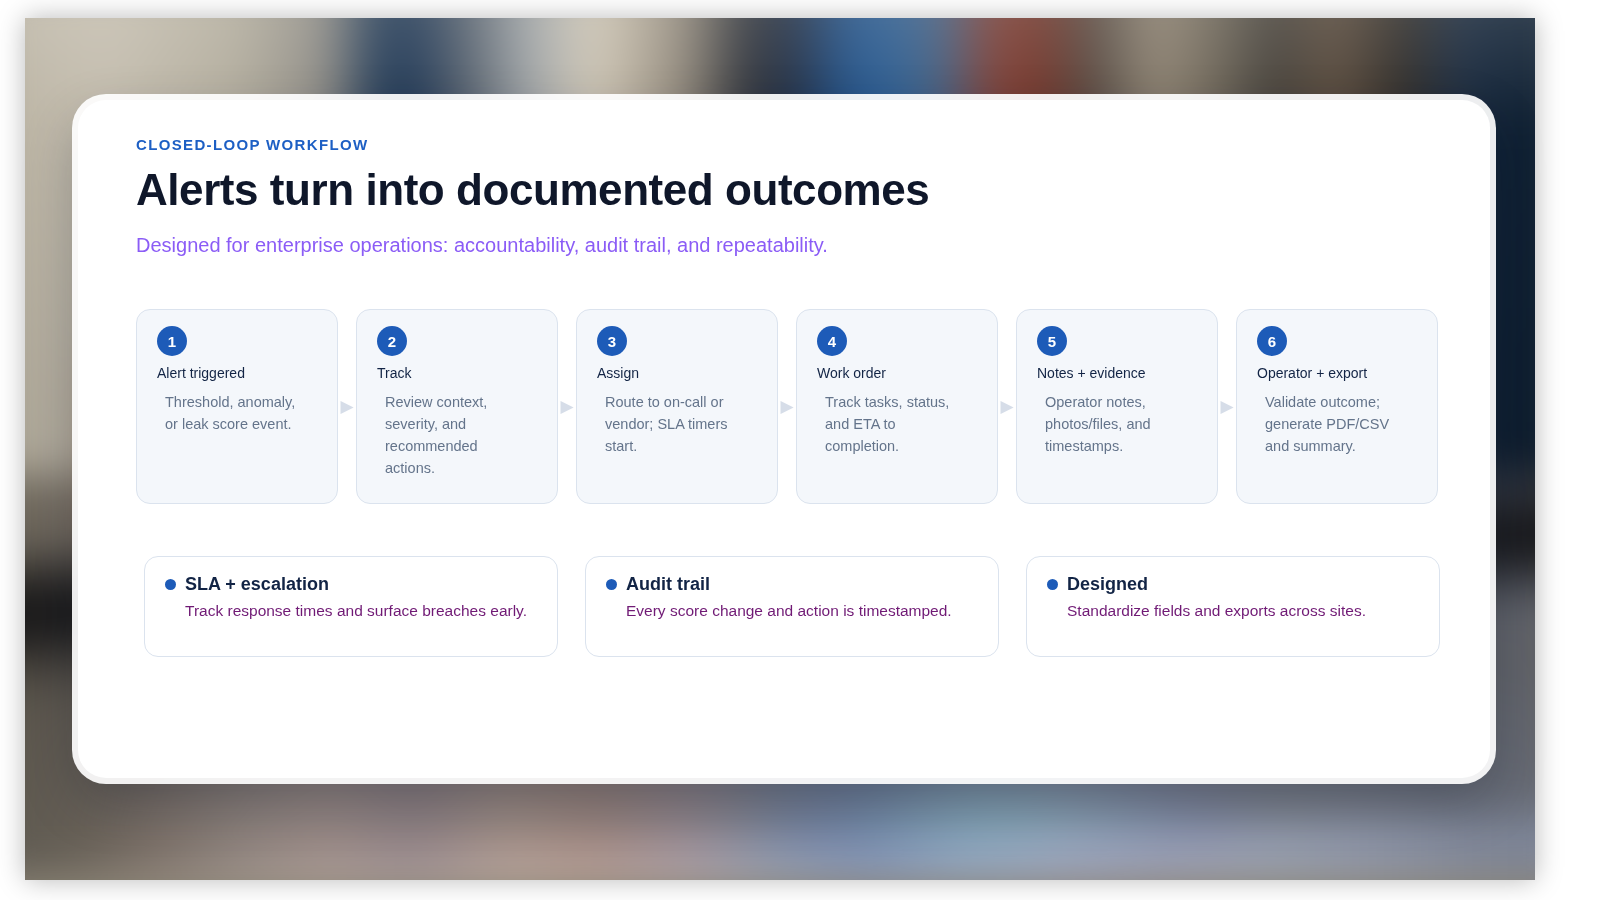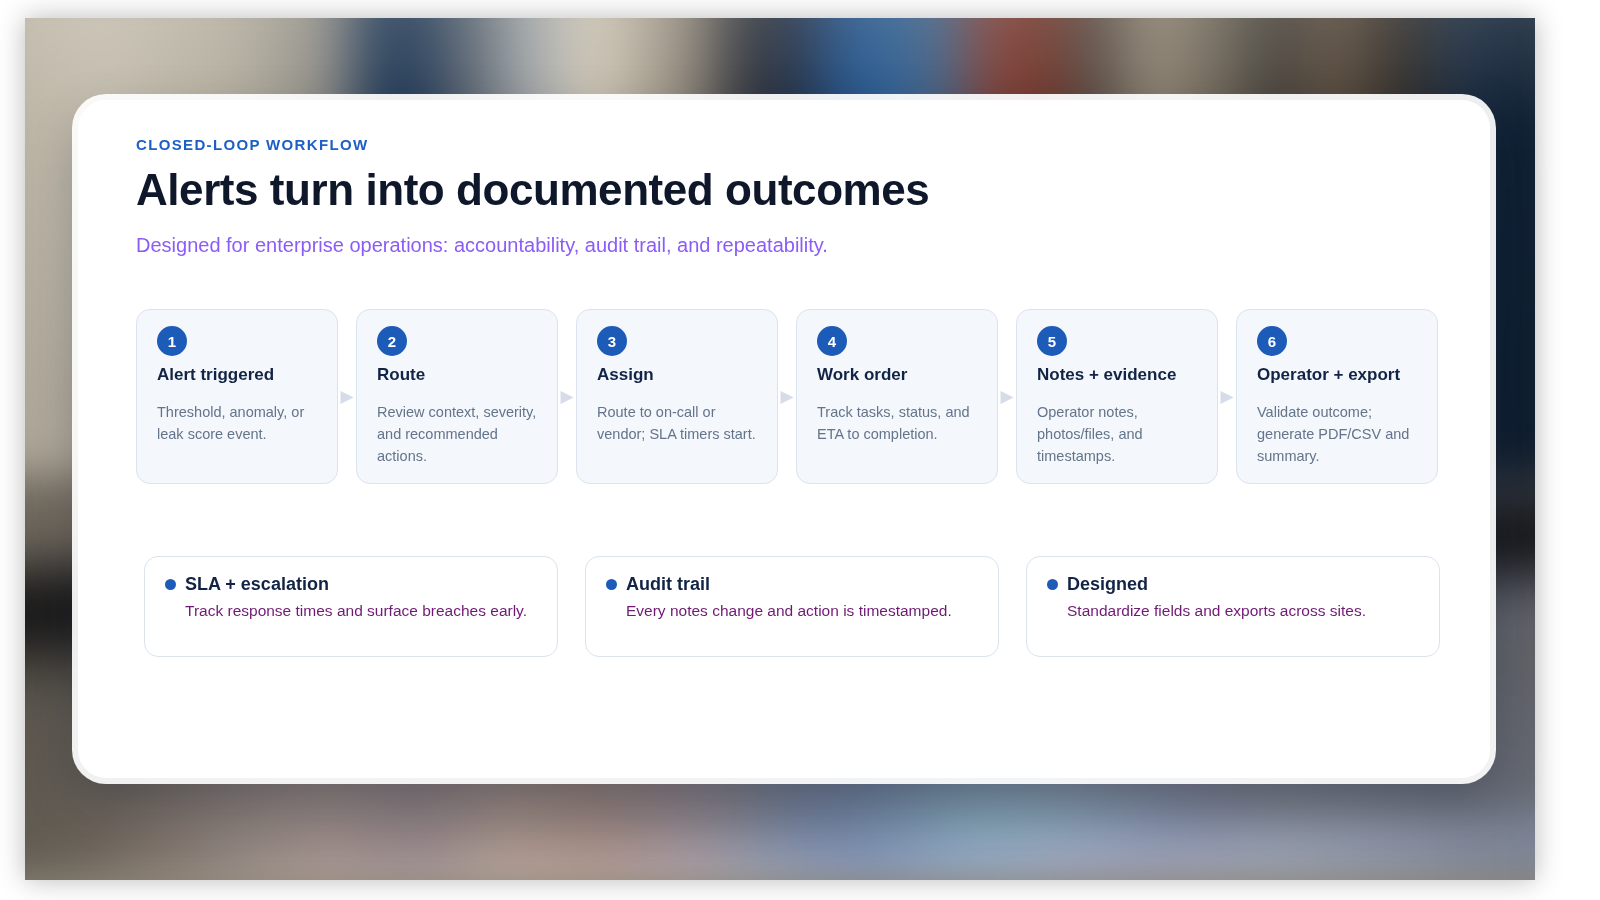--- a/index.html
+++ b/index.html
@@ -107,25 +107,25 @@
     flex:0 0 auto;
   }
   .badge{
     width:30px;height:30px;border-radius:50%;
     background:#1d5bb8;color:#fff;
     font-size:15px;font-weight:700;
     display:flex;align-items:center;justify-content:center;
     margin-bottom:9px;
   }
   .step-title{
-    font-size:17px;font-weight:700;color:#122445;
-    margin:0 0 16px 0;white-space:nowrap;
+    font-size:14px;font-weight:400;color:#122445;
+    margin:0 0 10px 0;white-space:nowrap;
   }
   .step-desc{
-    font-size:14.5px;line-height:1.52;color:#64748b;margin:0;
+    font-size:14.5px;line-height:1.52;color:#64748b;margin:8px;
   }
   .arrow{
     flex:0 0 auto;width:18px;
     display:flex;align-items:center;justify-content:center;
     color:#d6dde8;font-size:17px;line-height:1;
   }
 
   
   .features{
     position:absolute;left:144px;top:556px;
@@ -178,21 +178,21 @@
 
     <div class="step">
       <div class="badge">1</div>
       <div class="step-title">Alert triggered</div>
       <p class="step-desc">Threshold, anomaly, or leak score event.</p>
     </div>
     <div class="arrow">▶</div>
 
     <div class="step">
       <div class="badge">2</div>
-      <div class="step-title">Route</div>
+      <div class="step-title">Track</div>
       <p class="step-desc">Review context, severity, and recommended actions.</p>
     </div>
     <div class="arrow">▶</div>
 
     <div class="step">
       <div class="badge">3</div>
       <div class="step-title">Assign</div>
       <p class="step-desc">Route to on-call or vendor; SLA timers start.</p>
     </div>
     <div class="arrow">▶</div>
@@ -226,21 +226,21 @@
         <span>SLA + escalation</span>
       </div>
       <p class="feature-desc">Track response times and surface breaches early.</p>
     </div>
 
     <div class="feature">
       <div class="feature-title">
         <span class="dot"></span>
         <span>Audit trail</span>
       </div>
-      <p class="feature-desc">Every notes change and action is timestamped.</p>
+      <p class="feature-desc">Every score change and action is timestamped.</p>
     </div>
 
     <div class="feature">
       <div class="feature-title">
         <span class="dot"></span>
         <span>Designed</span>
       </div>
       <p class="feature-desc">Standardize fields and exports across sites.</p>
     </div>
   </div>

